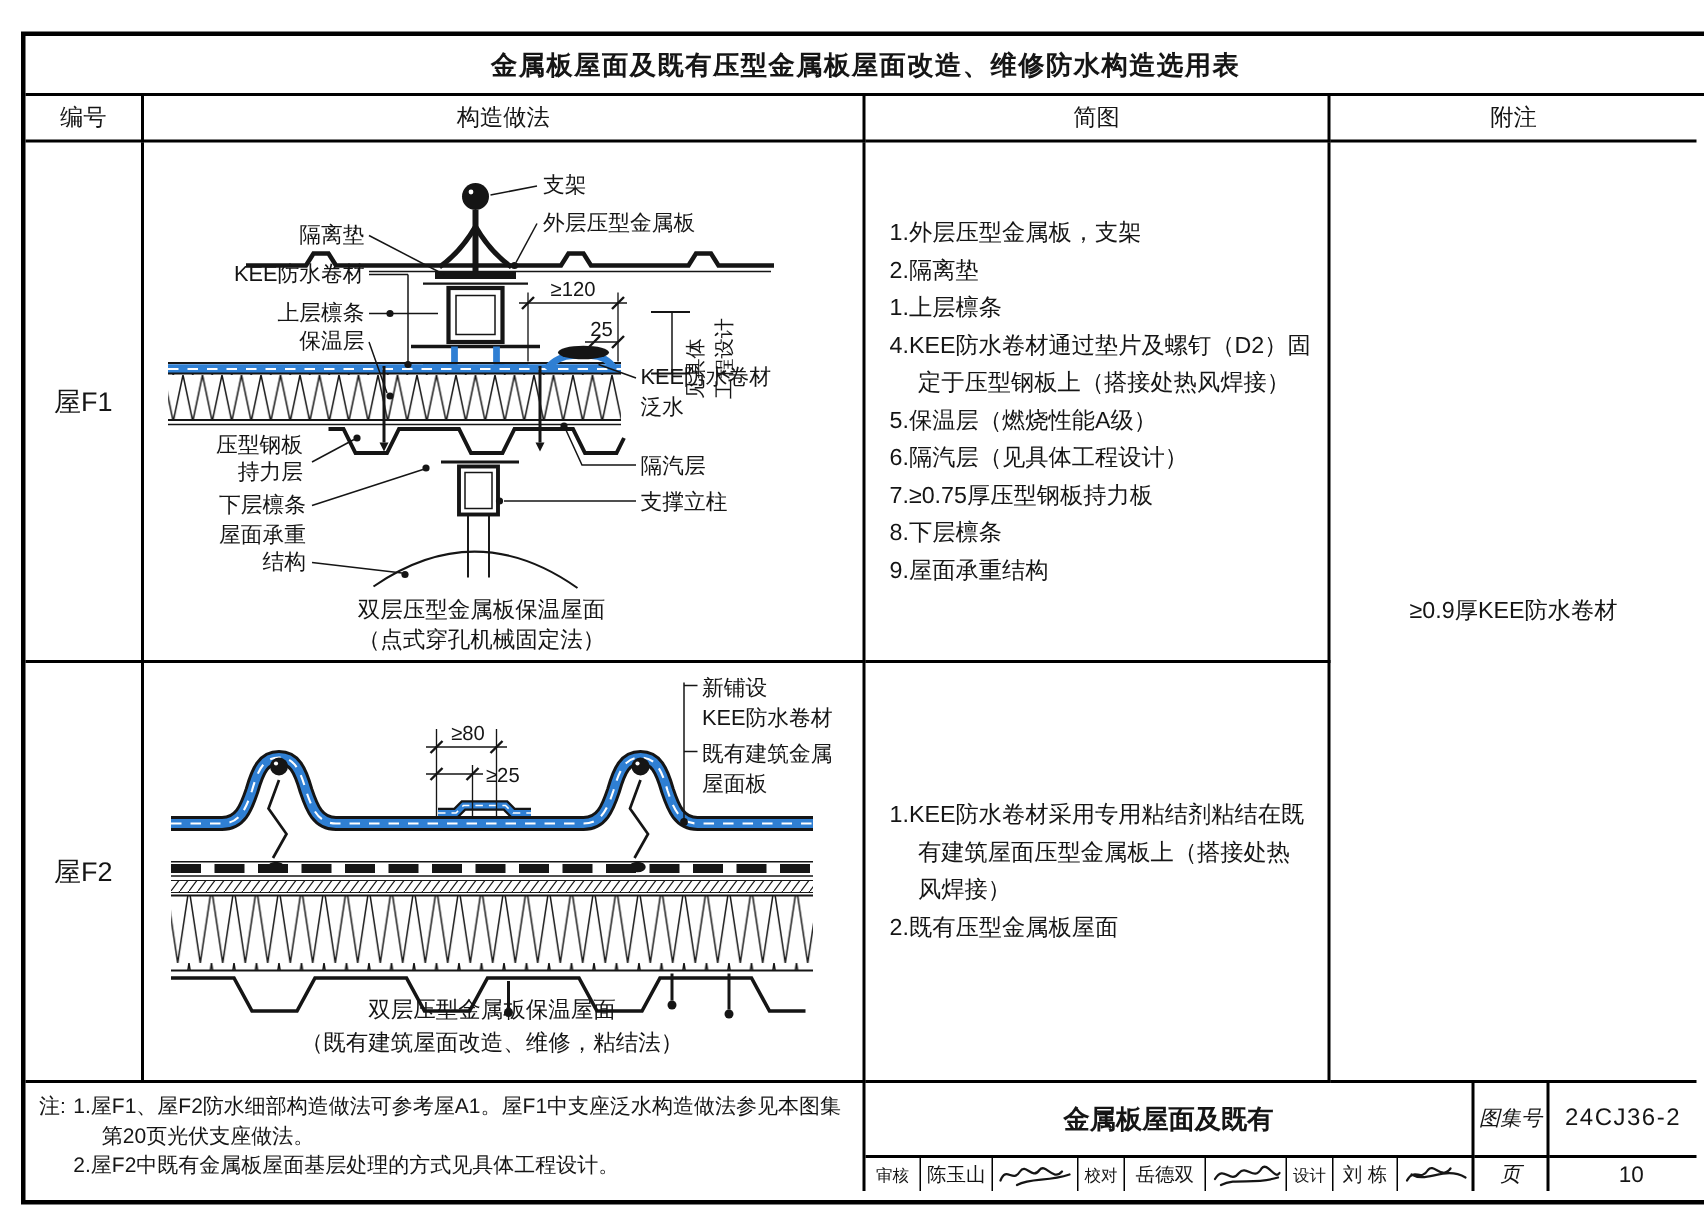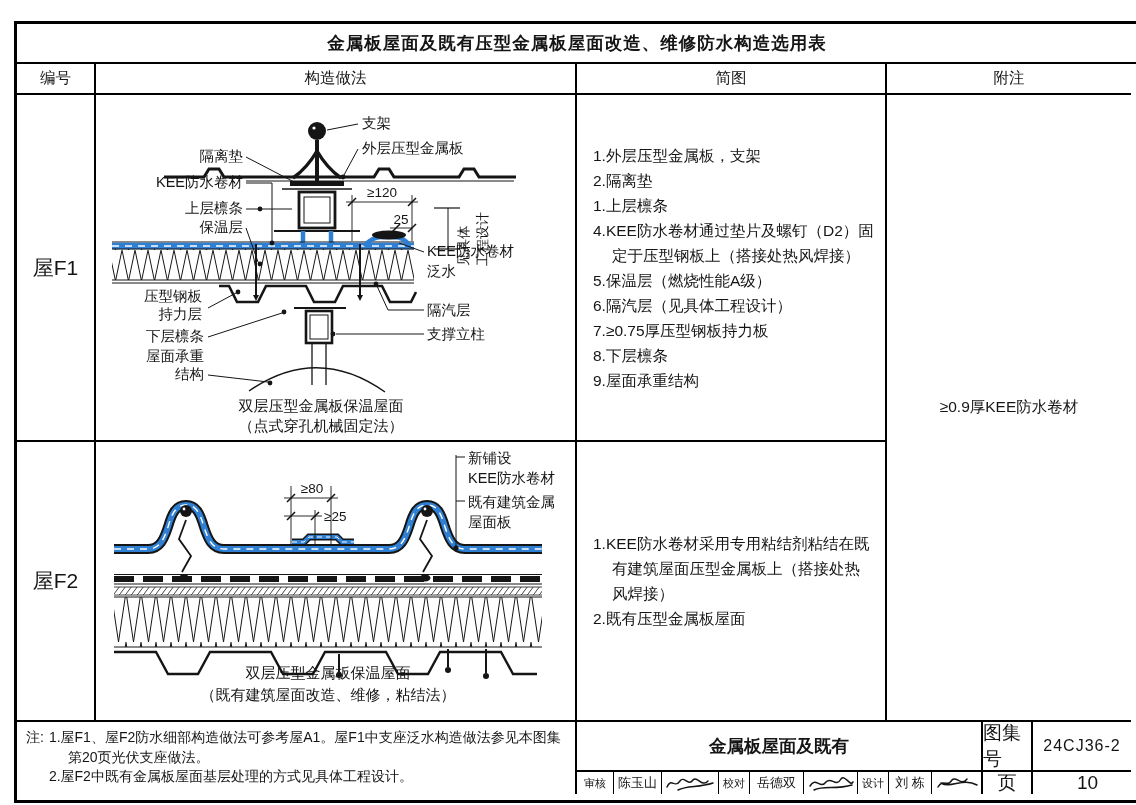--- a/index.html
+++ b/index.html
@@ -4,39 +4,39 @@
 <style>
   html,body{margin:0;padding:0;background:#fff;width:1136px;height:805px;
     font-family:"Liberation Sans","DejaVu Sans",sans-serif;color:#151515;}
   .sheet{position:absolute;left:14px;top:21px;width:1120px;height:776px;border:3px solid #000;background:#fff;}
   .title-row{height:38px;line-height:38px;text-align:center;font-size:17.5px;font-weight:bold;
     border-bottom:2px solid #000;letter-spacing:1px;}
   .grid{display:grid;grid-template-columns:79px 481px 310px 244px;grid-template-rows:31px 347px 280px;}
   .cell{box-sizing:border-box;overflow:hidden;}
   .br{border-right:2px solid #000;} .bb{border-bottom:2px solid #000;}
   .head{display:flex;align-items:center;justify-content:center;font-size:15.5px;}
-  .id-cell{display:flex;align-items:center;justify-content:center;font-size:21px;}
+  .id-cell{display:flex;align-items:center;justify-content:center;font-size:18px;}
   .diag{position:relative;}
   .steps{display:flex;flex-direction:column;justify-content:center;padding:0 10px 0 16px;font-size:15.5px;line-height:25px;}
   .step{padding-left:19px;text-indent:-19px;}
   .note-merged{grid-column:4;grid-row:2 / span 2;display:flex;align-items:center;justify-content:center;
     font-size:15.5px;border-bottom:2px solid #000;}
   .bottom{display:flex;height:72px;}
   .fnotes{box-sizing:border-box;width:560px;border-right:2px solid #000;padding:6px 6px 0 9px;
     font-size:14px;line-height:19.5px;display:flex;}
   .fn-label{flex:0 0 auto;margin-right:5px;}
   .fn-items{flex:1;}
   .fn-item{padding-left:19px;text-indent:-19px;}
   .tblock{box-sizing:border-box;width:554px;display:grid;grid-template-columns:406px 50px 98px;grid-template-rows:50px 22px;}
   .tb-title{display:flex;flex-direction:column;align-items:center;justify-content:center;font-weight:bold;}
   .tb-t1{font-size:17.5px;line-height:23px;}
   .tb-t2{font-size:19.5px;line-height:25px;letter-spacing:0.5px;white-space:nowrap;}
-  .tb-small{display:flex;align-items:center;justify-content:center;font-size:19px;}
+  .tb-small{display:flex;align-items:center;justify-content:center;font-size:14px;font-style:italic;}
   .tb-no{display:flex;align-items:center;justify-content:center;font-size:16px;letter-spacing:1px;}
-  .tb-pageno{display:flex;align-items:center;justify-content:center;font-size:19px;padding-left:11px;}
+  .tb-pageno{display:flex;align-items:center;justify-content:center;font-size:15px;padding-left:11px;}
   .signrow{display:flex;align-items:stretch;}
   .sg{box-sizing:border-box;display:flex;align-items:center;justify-content:center;border-right:1.5px solid #000;
     font-size:11px;white-space:nowrap;overflow:hidden;}
   .sg.name{font-size:13px;}
   .sg:last-child{border-right:none;}
   svg{display:block;}
   svg text{font-family:"Liberation Sans","DejaVu Sans",sans-serif;fill:#151515;font-size:14.5px;}
   .lblL{text-anchor:end;} .lblR{text-anchor:start;}
   .dim{font-size:13.5px;text-anchor:middle;} .dimR{font-size:13.5px;text-anchor:start;}
   .cap{font-size:15px;text-anchor:middle;}

